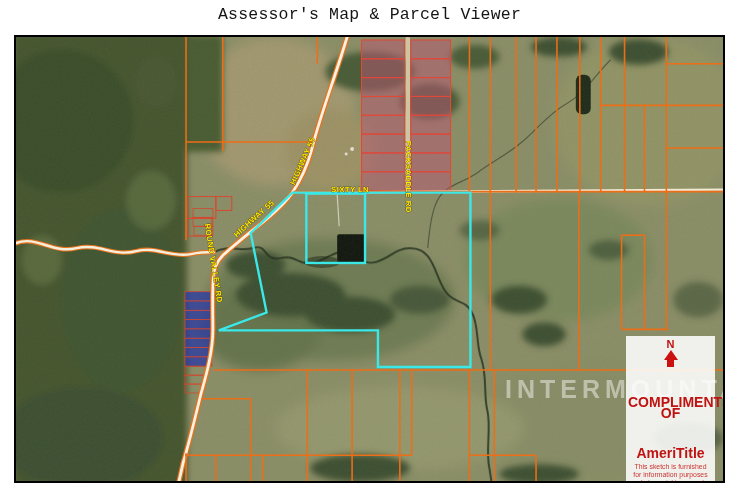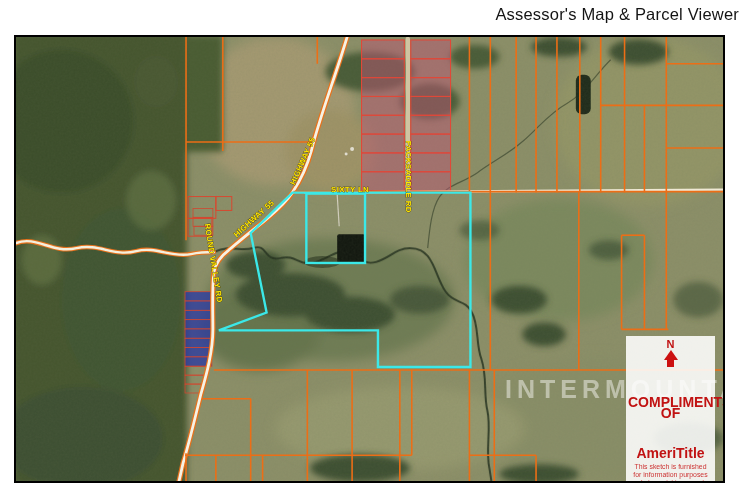--- a/index.html
+++ b/index.html
@@ -1,19 +1,19 @@
 <!DOCTYPE html>
 <html><head>
 <meta charset="utf-8">
 <style>
   html,body{margin:0;padding:0;background:#fff;width:739px;height:492px;overflow:hidden;
     font-family:"Liberation Sans",sans-serif;}
   #page{position:relative;width:739px;height:492px;background:#fff;}
-  #title{position:absolute;top:5px;left:0;width:739px;text-align:right;
-    font-size:16.5px;color:#141414;letter-spacing:.2px;}
+  #title{position:absolute;top:5px;left:0;width:739px;text-align:center;
+    font-size:16.5px;color:#141414;letter-spacing:.2px;font-family:Liberation Mono, monospace;}
   #map-frame{position:absolute;left:14px;top:35px;width:711px;height:448px;
     border:2px solid #000;box-sizing:border-box;overflow:hidden;background:#8d9069;}
   #map-svg{position:absolute;left:0;top:0;width:707px;height:444px;display:block;}
   .rlabel{font:bold 8px "Liberation Sans",sans-serif;fill:#ffe600;
     paint-order:stroke;stroke:#3a2c00;stroke-width:.55px;letter-spacing:.3px;}
   
   .wm{position:absolute;color:rgba(235,235,228,.55);white-space:nowrap;pointer-events:none;}
   #wm1{left:489px;top:338px;font-size:25px;font-weight:bold;letter-spacing:5px;}
   #wm2{left:538px;top:358px;font-size:50px;font-weight:bold;font-style:italic;letter-spacing:2px;}
   

